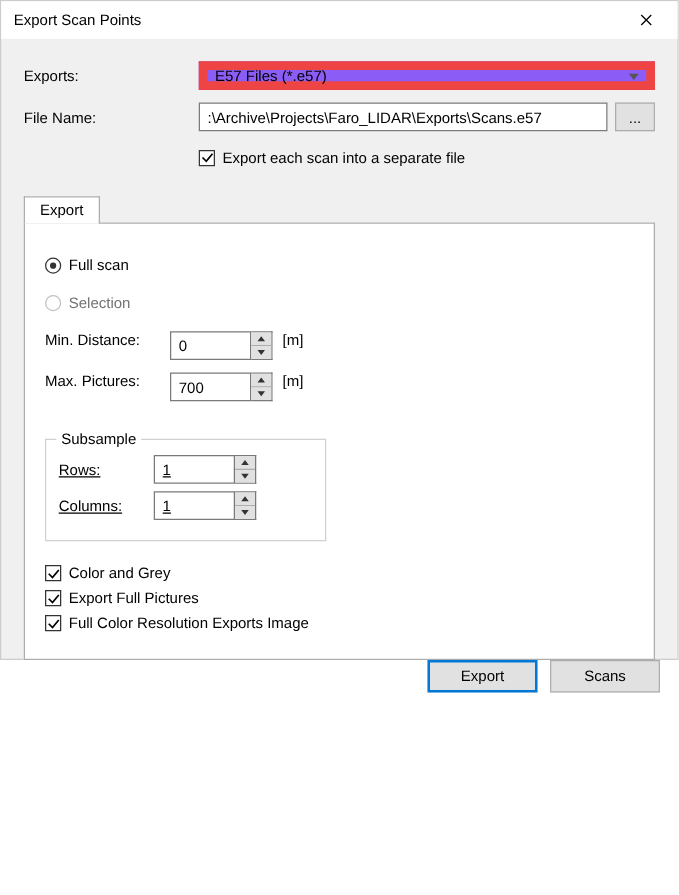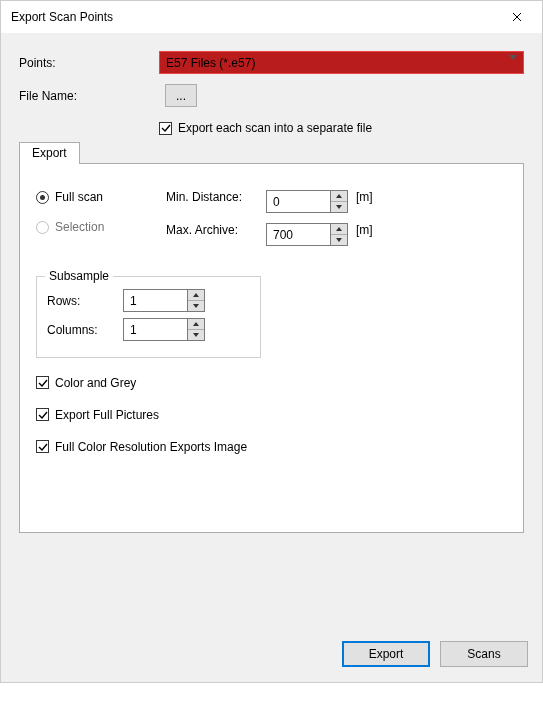--- a/index.html
+++ b/index.html
@@ -1,55 +1,55 @@
 <!DOCTYPE html>
 <html><head>
 <meta charset="utf-8">
 <style>
 * { box-sizing: border-box; font-family: "Segoe UI", Tahoma, sans-serif; font-size: 12px; }
 body { margin: 0; background: #fff; width: 543px; height: 716px; overflow: hidden; }
-.dialog { width: 543px; height: 683px; background: #f0f0f0; border: 1px solid #ccc; display: flex; flex-direction: column; }
+.dialog { width: 543px; height: 528px; background: #f0f0f0; border: 1px solid #ccc; display: flex; flex-direction: column; }
 .titlebar { background: #fff; height: 32px; display: flex; align-items: center; padding: 0 2px 0 10px; }
 .titlebar .title { flex: 1; color: #000; }
 .close-btn { width: 46px; height: 30px; display: flex; align-items: center; justify-content: center; cursor: pointer; }
 .close-btn svg { width: 10px; height: 10px; }
 .body { padding: 18px 18px 0 18px; flex: 1; display: flex; flex-direction: column; }
 .row { display: flex; align-items: center; margin-bottom: 10px; }
 .row .lbl { width: 140px; color: #000; }
-.select { flex: 1; height: 23px; border: 1px solid #ef4444; background: #b91c1c; display: flex; align-items: center; padding: 0 6px; position: relative; cursor: pointer; }
+.select { flex: 1; height: 23px; border: 7px solid #ef4444; background: #8b5cf6; display: flex; align-items: center; padding: 0 6px; position: relative; cursor: pointer; }
 .select .chev { position: absolute; right: 6px; top: 8px; }
 .textin { flex: 1; height: 23px; border: 1px solid #7a7a7a; background: #fff; padding: 2px 6px; font-family: inherit; }
 .browse { width: 32px; height: 23px; margin-left: 6px; border: 1px solid #adadad; background: #e1e1e1; display: flex; align-items: center; justify-content: center; cursor: pointer; }
-.chkrow { display: flex; align-items: center; margin: 4px 0 6px 140px; }
-.chkrow2 { display: flex; align-items: flex-start; margin: 18px 0; }
+.chkrow { display: flex; align-items: center; margin: 4px 0 23px 140px; }
+.chkrow2 { display: flex; align-items: flex-end; margin: 6px 0; }
 .chk { width: 13px; height: 13px; border: 1px solid #333; background: #fff; margin-right: 6px; display: flex; align-items: center; justify-content: center; cursor: pointer; }
 .chk svg { width: 10px; height: 10px; }
 .tabhost { flex: 1; display: flex; flex-direction: column; }
 .tabstrip { display: flex; height: 22px; }
 .tab { padding: 3px 12px; border: 1px solid #adadad; border-bottom: none; background: #fff; position: relative; top: 1px; cursor: pointer; }
 .tabpanel { border: 1px solid #adadad; background: #fff; flex: 1; padding: 26px 16px 16px 16px; max-height: 370px; }
-.scan-row { display: flex; align-items: flex-start; }
+.scan-row { display: flex; align-items: flex-start; flex-direction: column; }
 .radio-col { width: 130px; }
 .radio { display: flex; align-items: center; margin-bottom: 16px; cursor: pointer; }
 .radio .dot { width: 13px; height: 13px; border: 1px solid #333; border-radius: 50%; margin-right: 6px; display: flex; align-items: center; justify-content: center; }
 .radio .dot .inner { width: 5px; height: 5px; border-radius: 50%; background: #333; }
 .radio.disabled { color: #737373; cursor: default; }
 .radio.disabled .dot { border-color: #c0c0c0; }
 .dist-col { flex: 1; }
 .dist-row { display: flex; margin-bottom: 10px; }
 .dist-row .dl { width: 100px; }
 .spin-wrap { display: flex; }
 .spin-input { width: 65px; height: 23px; border: 1px solid #7a7a7a; padding: 2px 6px; font-family: inherit; }
 .spin-btns { display: flex; flex-direction: column; border: 1px solid #7a7a7a; border-left: none; width: 17px; }
 .spin-btns .sb { flex: 1; background: #e1e1e1; display: flex; align-items: center; justify-content: center; cursor: pointer; }
 .spin-btns .sb:first-child { border-bottom: 1px solid #adadad; }
 .unit { margin-left: 8px; }
 .fieldset { border: 1px solid #d0d0d0; padding: 6px 10px 10px 10px; margin: 20px 0 18px 0; width: 225px; position: relative; }
 .fieldset .legend { position: absolute; top: -8px; left: 8px; background: #fff; padding: 0 4px; }
-.fs-row { display: flex; align-items: center; margin: 6px 0; }
+.fs-row { display: flex; align-items: center; margin: 6px 0; text-decoration: underline; }
 .fs-row .fl { width: 76px; }
 .footer { height: 56px; display: flex; align-items: center; justify-content: flex-end; padding: 0 14px; gap: 10px; }
 .btn { width: 88px; height: 26px; border: 1px solid #adadad; background: #e1e1e1; display: flex; align-items: center; justify-content: center; cursor: pointer; }
 .btn.primary { border: 2px solid #0078d7; }
 .arrow-up { width:0;height:0;border-left:3px solid transparent;border-right:3px solid transparent;border-bottom:4px solid #333; }
 .arrow-down { width:0;height:0;border-left:3px solid transparent;border-right:3px solid transparent;border-top:4px solid #333; }
 .chev-down { width:0;height:0;border-left:4px solid transparent;border-right:4px solid transparent;border-top:5px solid #555; }
 </style>
 </head>
 <body>
@@ -61,29 +61,30 @@
     <div class="close-btn">
       <svg viewBox="0 0 10 10">
           <path d="M1 1 L9 9 M9 1 L1 9" stroke="#000" stroke-width="1"></path>
         </svg>
     </div>
   </div>
 
   <div class="body">
 
     <div class="row">
-      <span class="lbl">Points:</span>
+      <span class="lbl">Exports:</span>
       <div class="select">
         <span>E57 Files (*.e57)</span>
         <span class="chev"><span class="chev-down"></span></span>
       </div>
     </div>
 
     <div class="row">
       <span class="lbl">File Name:</span>
+      <input class="textin" value=":\Archive\Projects\Faro_LIDAR\Exports\Scans.e57" style="">
       <div class="browse">
         <span>...</span>
       </div>
     </div>
 
     <div class="chkrow">
       <div class="chk">
         <svg viewBox="0 0 10 10">
             <path d="M1 5 L4 8 L9 2" stroke="#000" stroke-width="1.4" fill="none"></path>
           </svg>
@@ -122,21 +123,21 @@
                       <span class="arrow-up"></span>
                     </div>
                   <div class="sb">
                       <span class="arrow-down"></span>
                     </div>
                 </div>
               </div>
               <span class="unit">[m]</span>
             </div>
             <div class="dist-row">
-              <span class="dl">Max. Archive:</span>
+              <span class="dl">Max. Pictures:</span>
               <div class="spin-wrap">
                 <input class="spin-input" value="700" style="">
                 <div class="spin-btns">
                   <div class="sb">
                       <span class="arrow-up"></span>
                     </div>
                   <div class="sb">
                       <span class="arrow-down"></span>
                     </div>
                 </div>

